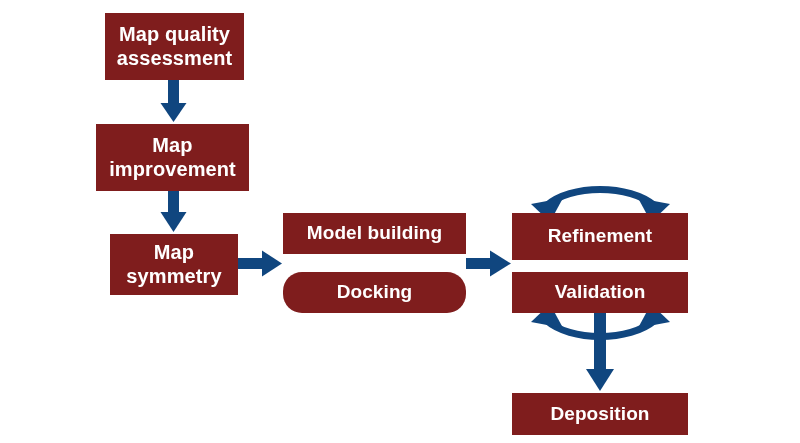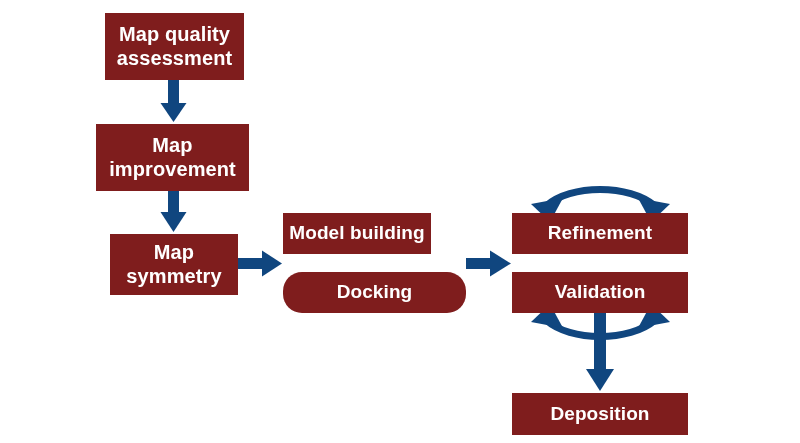--- a/index.html
+++ b/index.html
@@ -30,23 +30,23 @@
     letter-spacing: 0.1px;
     white-space: pre-line;
     z-index: 3;
   }
   .node-label { display: block; }
 
   
   #node-map-quality      { left:105px; top:13px;  width:139px; height:67px;  font-size:20px; }
   #node-map-improvement  { left:96px;  top:124px; width:153px; height:67px;  font-size:20px; }
   #node-map-symmetry     { left:110px; top:234px; width:128px; height:61px;  font-size:20px; }
-  #node-model-building   { left:283px; top:213px; width:148px; height:41px;  font-size:19px; }
+  #node-model-building   { left:283px; top:213px; width:183px; height:41px;  font-size:19px; }
   #node-docking          { left:283px; top:272px; width:183px; height:41px;  font-size:19px;border-radius:19px; }
-  #node-refinement       { left:512px; top:213px; width:176px; height:41px;  font-size:19px; }
+  #node-refinement       { left:512px; top:213px; width:176px; height:47px;  font-size:19px; }
   #node-validation       { left:512px; top:272px; width:176px; height:41px;  font-size:19px; }
   #node-deposition       { left:512px; top:393px; width:176px; height:42px;  font-size:19px; }
 
   svg#wires {
     position: absolute;
     left: 0; top: 0;
     width: 800px; height: 443px;
     z-index: 1;
     overflow: visible;
   }

